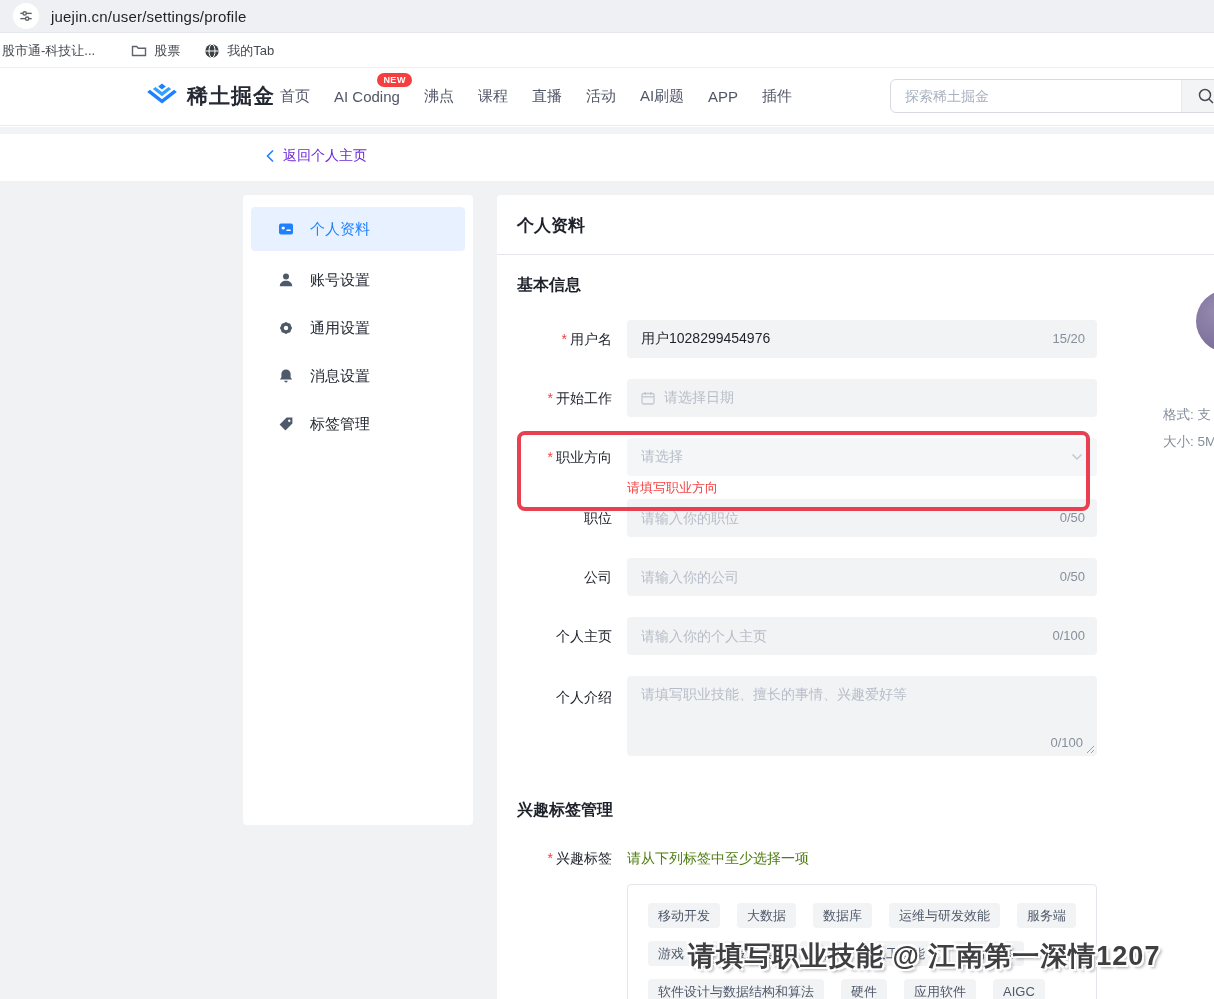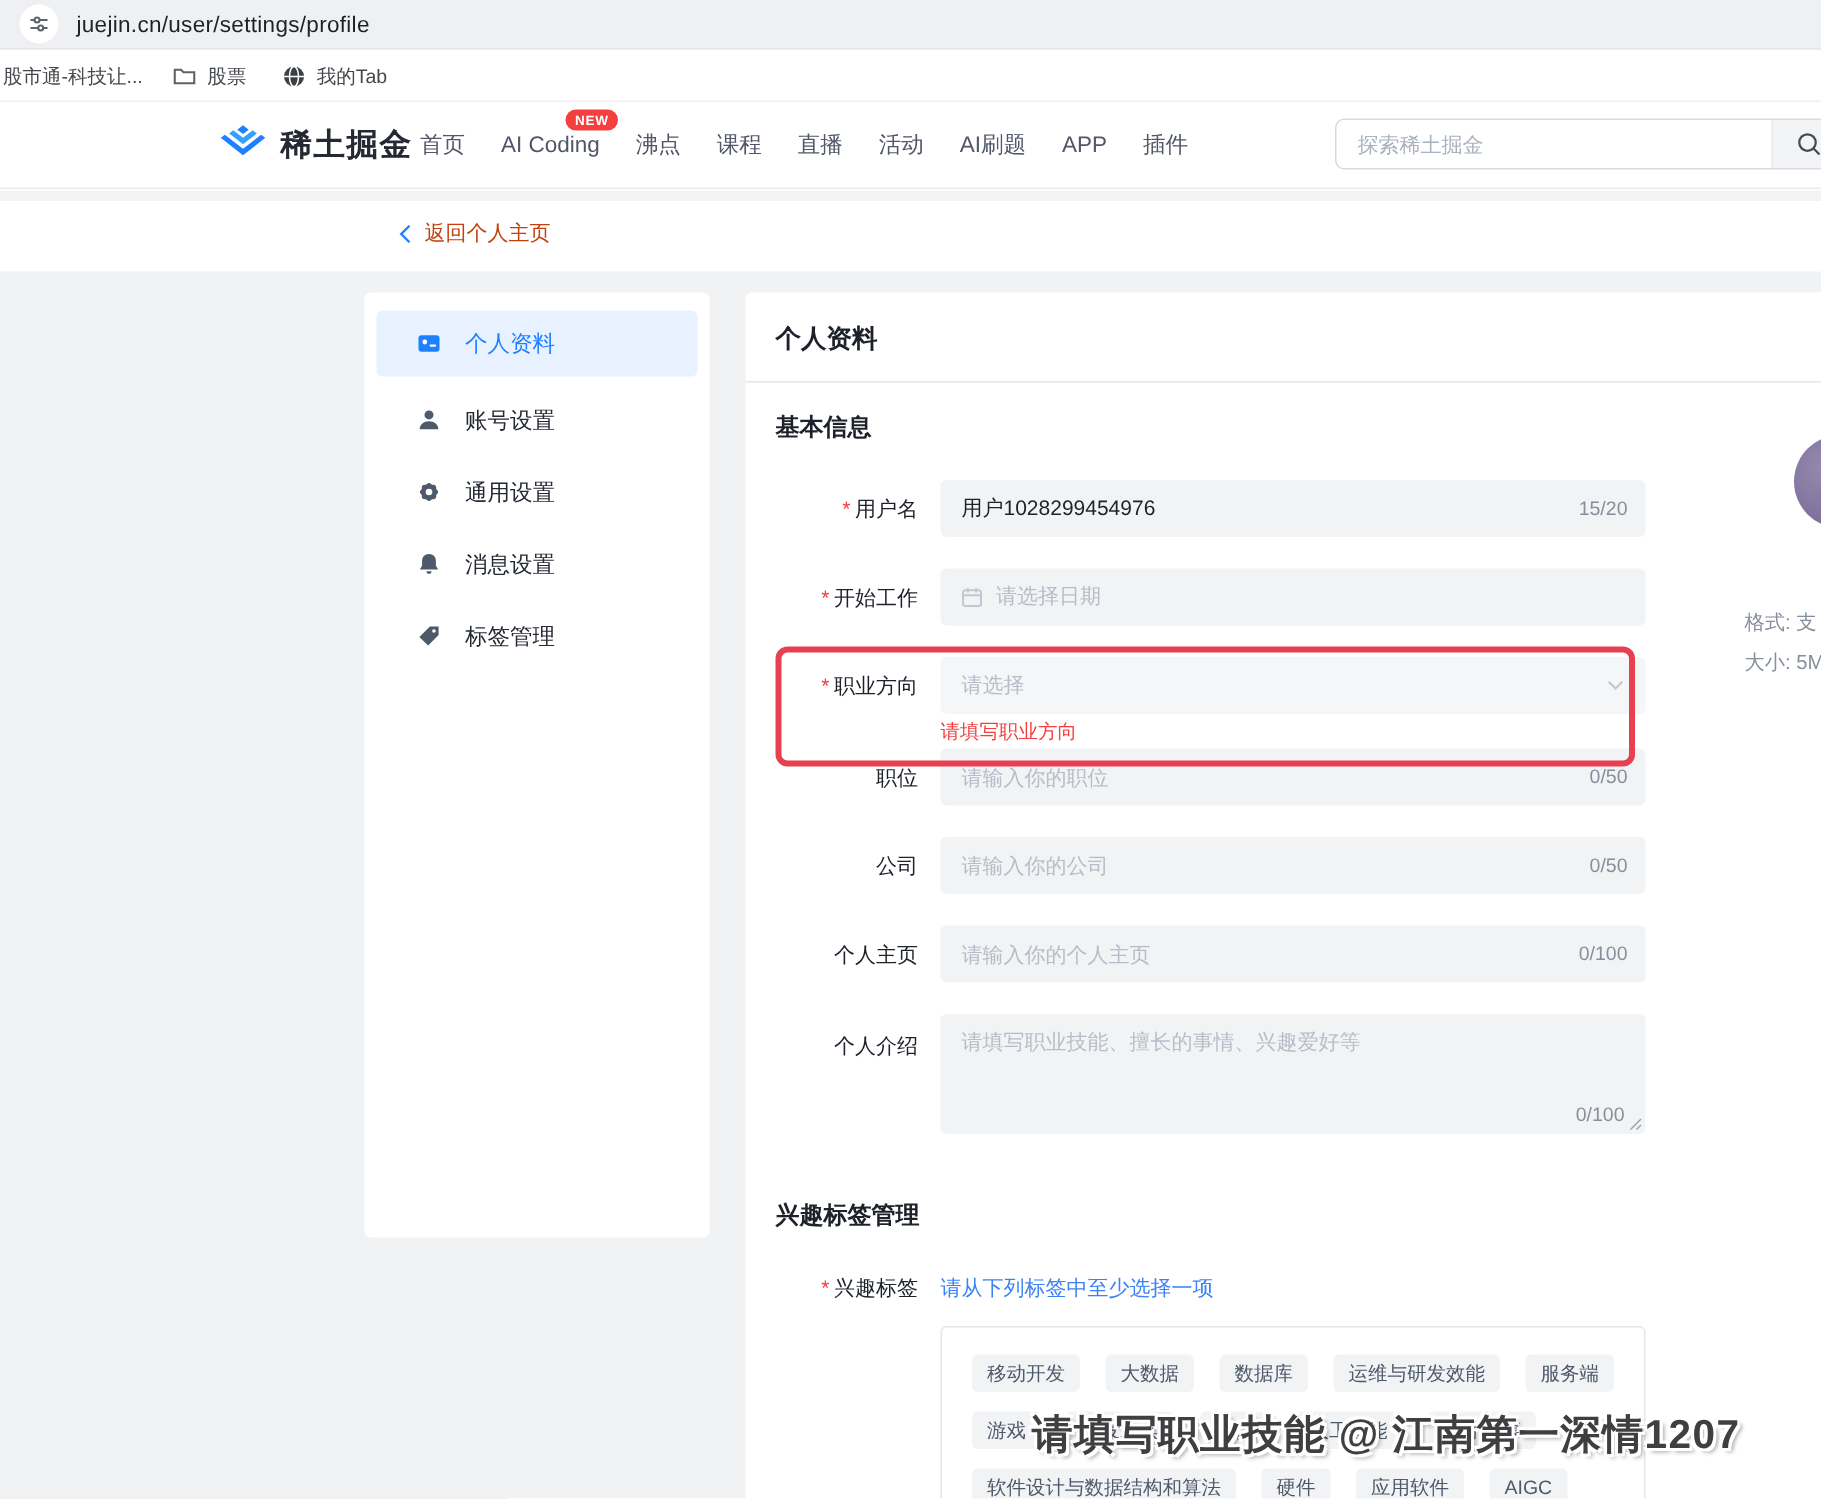--- a/index.html
+++ b/index.html
@@ -7,39 +7,39 @@
   #viewport { position:relative; width:1214px; height:999px; background:#ffffff; overflow:hidden; font-family:"Liberation Sans","DejaVu Sans",sans-serif;text-decoration:underline; }
 
   
   .addr-bar { position:absolute; top:0; left:0; right:0; height:33px; background:#eef0f3; border-bottom:1px solid #e3e6ea; display:flex; align-items:center; }
   .site-chip { width:26px; height:26px; border-radius:50%; background:#fff; margin-left:13px; display:flex; align-items:center; justify-content:center; cursor:pointer; }
   .url-text { margin-left:12px; font-size:15px; color:#1f2125; letter-spacing:.2px; }
 
   .bookmarks { position:absolute; top:34px; left:0; right:0; height:34px; background:#fff; border-bottom:1px solid #eef0f2; display:flex; align-items:center; font-size:13px; color:#45494e; }
   .bm { display:flex; align-items:center; gap:7px; cursor:pointer; }
   .bm-1 { margin-left:2px; }
-  .bm-2 { margin-left:20px; }
+  .bm-2 { margin-left:36px; }
   .bm-3 { margin-left:24px; }
 
   
   .site-header { position:absolute; top:68px; left:0; right:0; height:58px; background:#fff; border-bottom:1px solid #e9ebee; }
   .logo { position:absolute; left:145px; top:14px; display:flex; align-items:center; gap:8px; cursor:pointer; }
   .logo-text { font-size:21px; font-weight:700; color:#252933; letter-spacing:1px; }
   .nav { position:absolute; left:280px; top:0; height:100%; display:flex; align-items:center; gap:24px; }
   .nav-item { position:relative; font-size:15px; color:#515767; cursor:pointer; white-space:nowrap; }
   .nav-badge { position:absolute; top:-15px; right:-12px; background:#f53f3f; color:#fff; font-size:9px; font-weight:700; line-height:1; padding:3px 6px 2px; border-radius:8px; letter-spacing:.5px; }
   .search-box { position:absolute; left:890px; top:11px; width:340px; height:34px; border:1px solid #d6dae0; border-radius:6px; display:flex; overflow:hidden; background:#fff; }
   .search-input { flex:1; border:none; outline:none; padding:0 14px; font-size:14px; color:#1d2129; background:transparent; font-family:inherit; }
   .search-input::placeholder { color:#aab2bf; }
   .search-btn { width:48px; background:#f3f4f6; border:none; border-left:1px solid #e7e9ec; display:flex; align-items:center; justify-content:center; cursor:pointer; }
 
   
   .gap-strip { position:absolute; top:127px; left:0; right:0; height:7px; background:#f2f3f5; }
   .back-bar { position:absolute; top:134px; left:0; right:0; height:47px; background:#fff; }
-  .back-link { position:absolute; left:265px; top:13px; display:flex; align-items:center; gap:8px; color:#c2410c; font-size:14px; cursor:pointer; text-decoration:none; }
+  .back-link { position:absolute; left:265px; top:13px; display:flex; align-items:center; gap:8px; color:#6d28d9; font-size:14px; cursor:pointer; text-decoration:none; }
 
   
   .content { position:absolute; top:181px; left:0; right:0; bottom:0; background:#f1f2f4; }
 
   .side-card { position:absolute; left:243px; top:14px; width:230px; height:630px; background:#fff; border-radius:4px; }
   .side-item { position:relative; height:48px; display:flex; align-items:center; padding-left:35px; gap:16px; font-size:15px; color:#252933; cursor:pointer; }
   .side-item.active { height:44px; margin:12px 8px 5px; border-radius:4px; background:#e8f1ff; color:#1e80ff; padding-left:27px; }
   .side-icon { width:16px; height:16px; display:flex; align-items:center; justify-content:center; flex:0 0 16px; }
 
   .main-card { position:absolute; left:497px; top:14px; width:740px; height:1010px; background:#fff; border-radius:4px; }
@@ -75,21 +75,21 @@
   .counter-bottom { position:absolute; right:14px; bottom:6px; font-size:13px; color:#86909c; }
   .resize-corner { position:absolute; right:2px; bottom:2px; }
 
   .annotation-box { position:absolute; left:20px; top:236px; width:573px; height:80px; border:4px solid #e84050; border-radius:8px; z-index:9; pointer-events:none; }
 
   .avatar { position:absolute; left:699px; top:95px; width:62px; height:62px; border-radius:50%; background:radial-gradient(circle at 35% 35%, #978bb0, #6f6190); }
   .avatar-hints { position:absolute; left:666px; top:206px; font-size:13.5px; color:#868f9c; line-height:27px; white-space:nowrap; }
 
   .interest-row { position:absolute; left:20px; top:653px; width:560px; height:20px; }
   .interest-label { position:absolute; left:0; top:0; width:95px; text-align:right; font-size:14px; color:#1d2129; line-height:20px; white-space:nowrap; }
-  .interest-hint { position:absolute; left:110px; top:0; font-size:14px; color:#3b82f6; line-height:20px; }
+  .interest-hint { position:absolute; left:110px; top:0; font-size:14px; color:#4d7c0f; line-height:20px; }
 
   .tags-box { position:absolute; left:130px; top:689px; width:470px; height:160px; border:1px solid #e4e6eb; border-radius:4px; padding:18px 20px; display:flex; flex-direction:column; gap:13px; overflow:hidden; }
   .tag-row { display:flex; gap:17px; }
   .tag { background:#f2f3f5; color:#4e5969; font-size:13px; line-height:19px; padding:3px 10px; border-radius:4px; white-space:nowrap; cursor:pointer; }
 
   .watermark { position:absolute; left:688px; top:938px; z-index:40; font-size:27px; font-weight:700; color:#3f3f41; letter-spacing:1px; white-space:nowrap;
     text-shadow:-2px -2px 0 #fff, 2px -2px 0 #fff, -2px 2px 0 #fff, 2px 2px 0 #fff, 3px 3px 3px rgba(0,0,0,.35); }
 
   svg { display:block; }
 </style>

